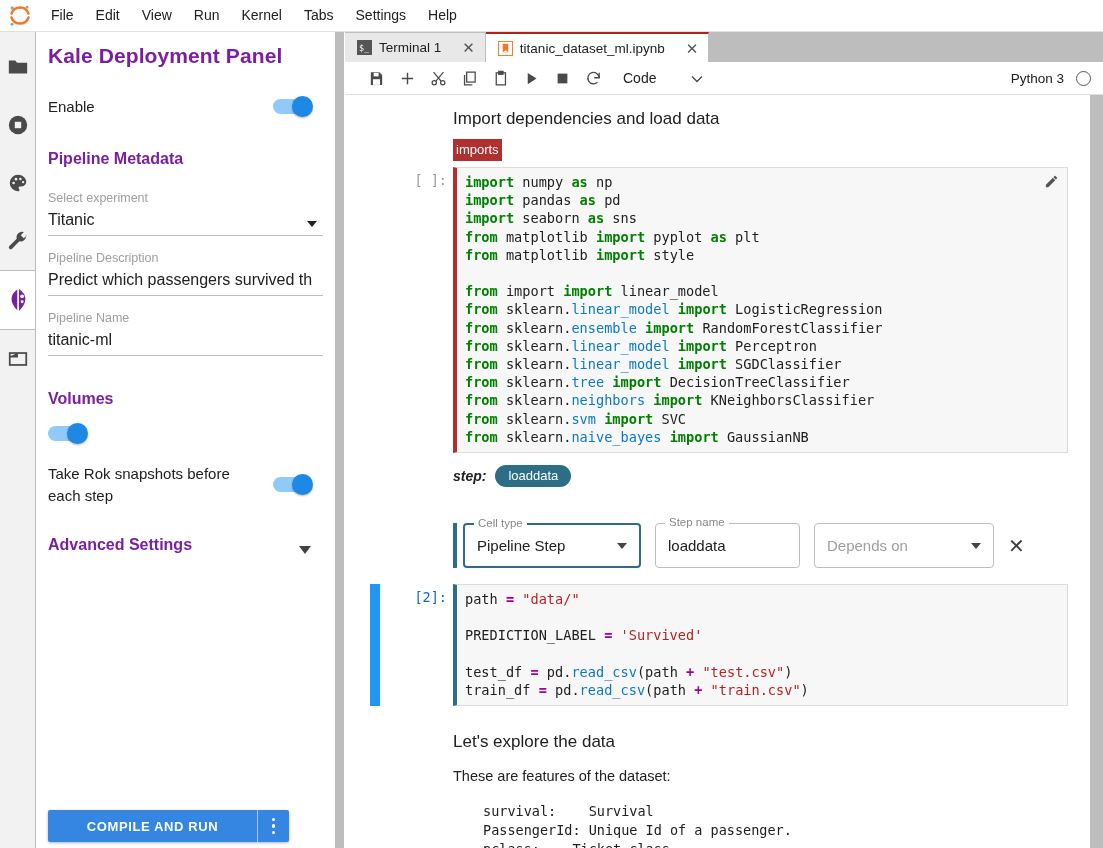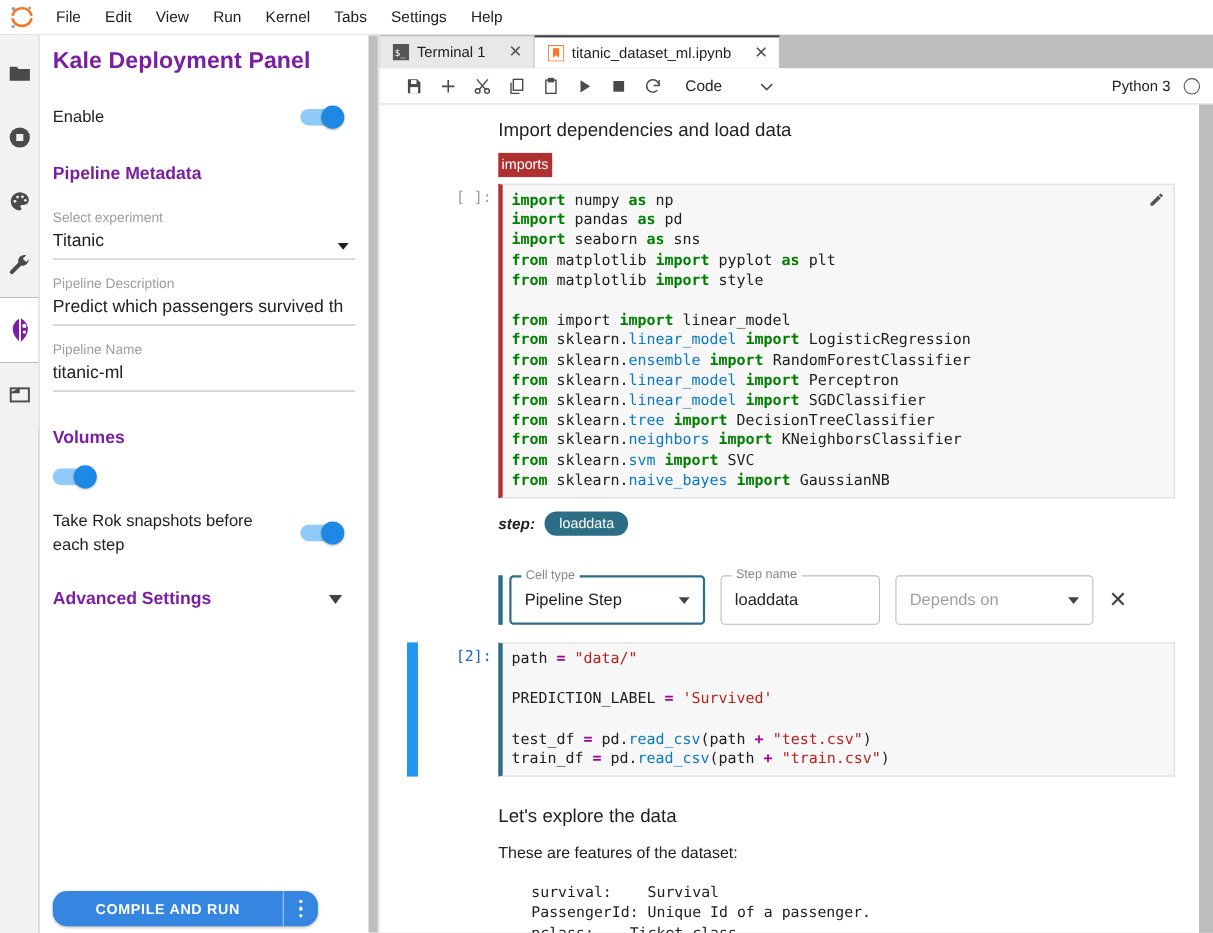--- a/index.html
+++ b/index.html
@@ -80,21 +80,21 @@
     width: 0; height: 0; border-left: 5.5px solid transparent;
     border-right: 5.5px solid transparent; border-top: 6px solid #212121;
   }
   .sec-caret {
     width: 0; height: 0; border-left: 6.5px solid transparent;
     border-right: 6.5px solid transparent; border-top: 8px solid #424242;
   }
   #compile-bar {
     position: absolute; left: 12px; bottom: 6px; width: 241px; height: 32px;
     display: flex; background: #3586e0;
-    border-radius: 13px; overflow: hidden;
+    border-radius: 2px; overflow: hidden;
     box-shadow: 0 1px 3px rgba(0,0,0,.3);
   }
   #compile-btn {
     flex: 1; color: #fff; font-size: 13px; font-weight: bold; letter-spacing: .6px;
     display: flex; align-items: center; justify-content: center; cursor: pointer;
   }
   #compile-menu {
     width: 32px; border-left: 1px solid rgba(255,255,255,.55);
     display: flex; flex-direction: column; align-items: center; justify-content: center;
     gap: 3px; cursor: pointer;
@@ -113,21 +113,21 @@
   #tabbar {
     position: absolute; left: 0; top: 0; width: 758px; height: 30px;
     background: #bdbdbd; display: flex; align-items: flex-end;
   }
   .tab {
     height: 29px; display: flex; align-items: center; gap: 7px;
     padding: 0 10px 0 12px; font-size: 13.5px; color: #212121;
     background: #e8e8e8; border-right: 1px solid #bdbdbd;
     cursor: pointer; min-width: 60px;
   }
-  .tab.active { background: #fff; border-top: 2px solid #404040; height: 30px; }
+  .tab.active { background: #fff; border-top: 2px solid #b91c1c; height: 30px; }
   .tab .tab-label { white-space: nowrap; }
   .tab .tab-close {
     font-size: 15px; color: #555; margin-left: 14px; line-height: 1; cursor: pointer;
   }
   .tab-ico { width: 15px; height: 15px; flex: none; }
 
   #toolbar {
     position: absolute; left: 0; top: 30px; width: 758px; height: 33px;
     background: #fff; border-bottom: 1px solid #e0e0e0;
     display: flex; align-items: center; padding-left: 16px; gap: 0;
@@ -339,21 +339,21 @@
         </span>
     </div>
 
     <div class="kale-row" style="margin-top:22px;">
       <span class="kale-label" style="max-width:195px;">Take Rok snapshots before each step</span>
       <span class="toggle">
           <span class="knob"></span>
         </span>
     </div>
 
-    <div class="kale-row" style="margin-top:30px;">
+    <div class="kale-row" style="margin-top:30px;align-items:flex-end;">
       <span class="kale-section" style="padding:0;">Advanced Settings</span>
       <span class="sec-caret"></span>
     </div>
   </div>
 
   <div id="compile-bar">
     <div id="compile-btn">COMPILE AND RUN</div>
     <div id="compile-menu">
         <i></i>
         <i></i>

